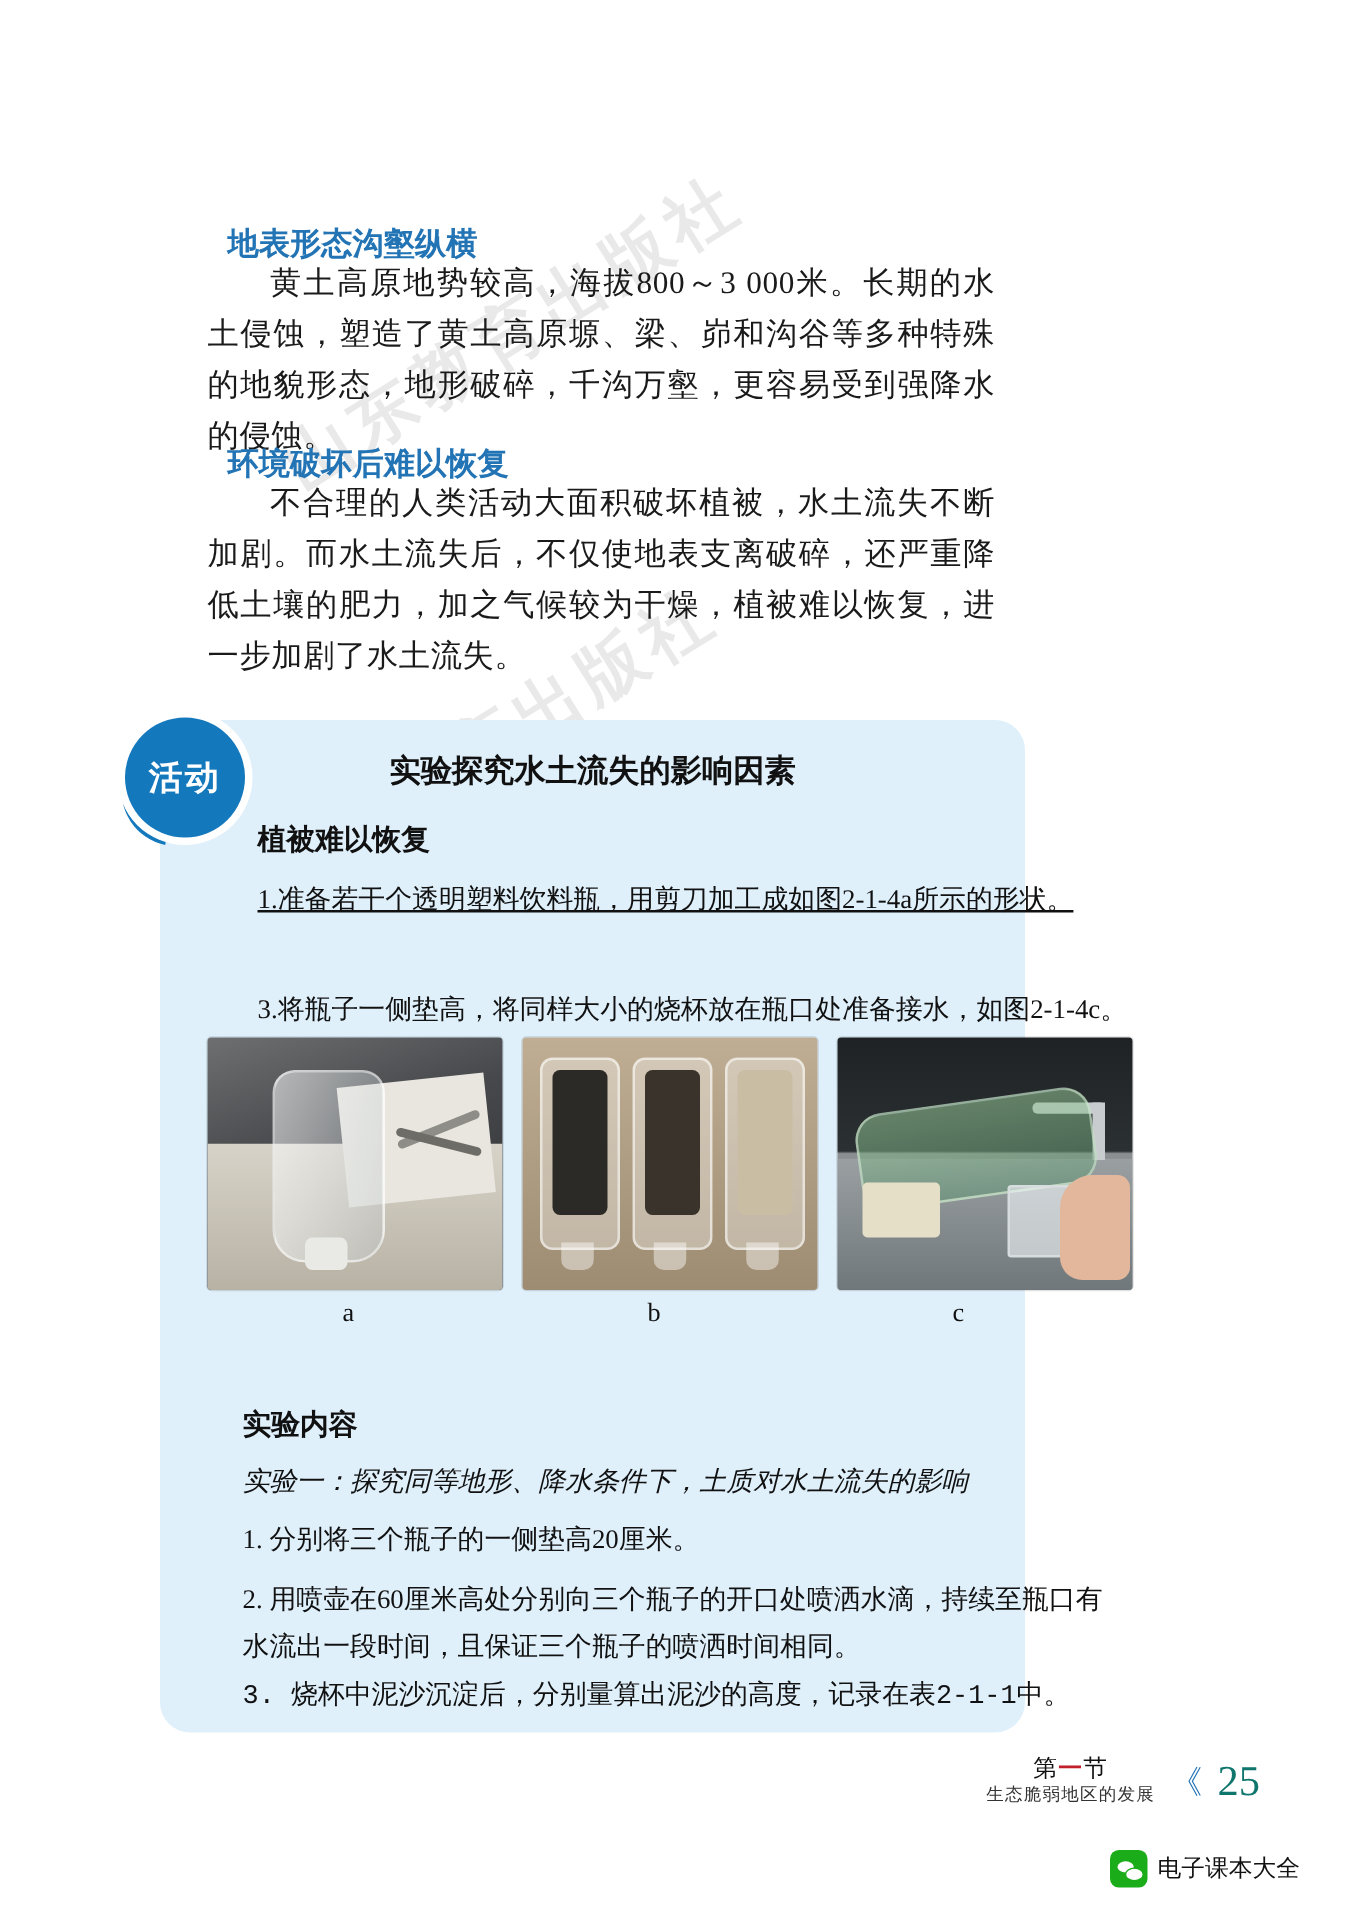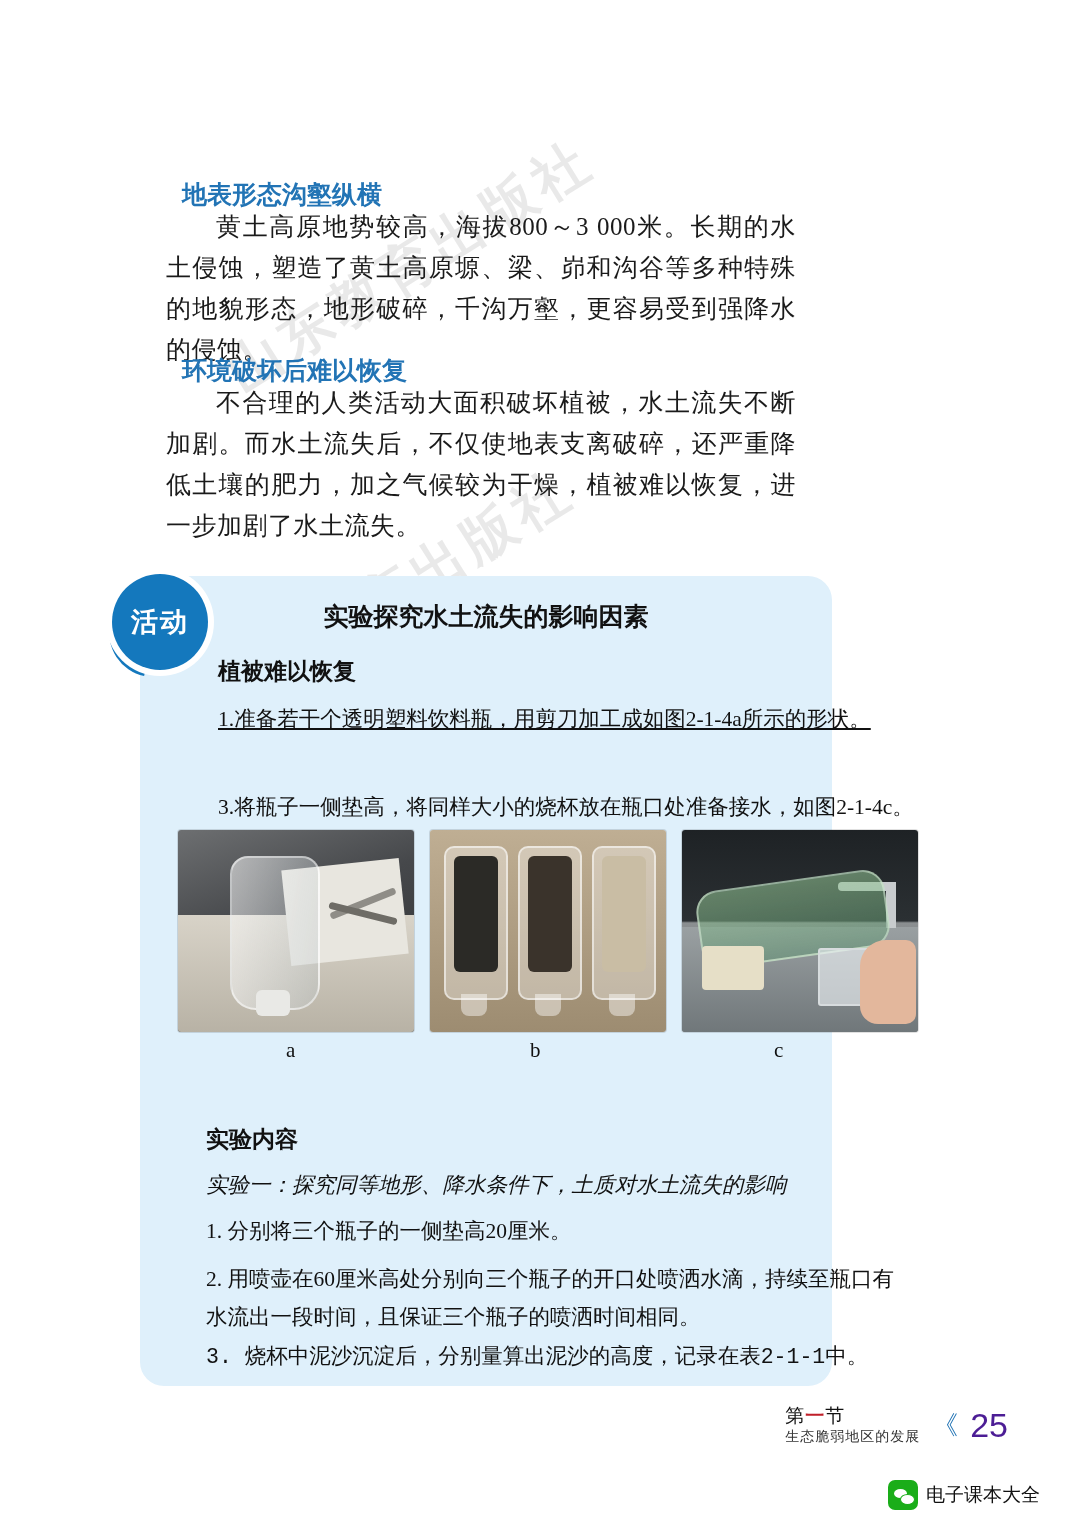--- a/index.html
+++ b/index.html
@@ -55,21 +55,21 @@
     margin:0;
     text-align:justify;
     letter-spacing:0.5px;
   }
   .p1{left:166px;top:206px;width:630px;}
   .p2{left:166px;top:382px;width:630px;}
 
   
   .activity-box{
     position:absolute;
-    left:140px;top:576px;
+    left:128px;top:576px;
     width:692px;height:810px;
     background:#dff0fb;
     border-radius:24px;
     z-index:10;
   }
   .activity-badge{
     position:absolute;
     left:-42px;top:-8px;
     width:128px;height:104px;
     z-index:12;
@@ -207,27 +207,27 @@
   .fig-cap{
     position:absolute;left:0;right:0;top:496px;
     text-align:center;font-size:20px;color:#111;letter-spacing:1px;
   }
 
   
   .footer{
     position:absolute;right:72px;top:1404px;
     display:flex;align-items:flex-end;gap:10px;z-index:10;
   }
-  .foot-text{text-align:left;line-height:1.25;}
+  .foot-text{text-align:center;line-height:1.25;}
   .foot-line1{font-size:19px;color:#111;letter-spacing:1px;
     font-family:"Liberation Sans","DejaVu Sans",sans-serif;}
   .foot-line1 .redno{color:#c0202a;font-weight:bold;}
   .foot-line2{font-size:14px;color:#333;letter-spacing:1px;}
   .foot-mark{font-size:26px;color:#2274b5;margin:0 2px 2px 2px;}
-  .pageno{font-size:34px;color:#4c1d95;font-family:Liberation Sans, sans-serif;}
+  .pageno{font-size:34px;color:#0f766e;font-family:Liberation Serif, serif;}
 
   .brand{
     position:absolute;right:40px;top:1480px;
     display:flex;align-items:center;gap:8px;z-index:10;
   }
   .brand-logo{
     width:30px;height:30px;border-radius:7px;
     background:#1aad19;position:relative;
   }
   .brand-logo:before{

